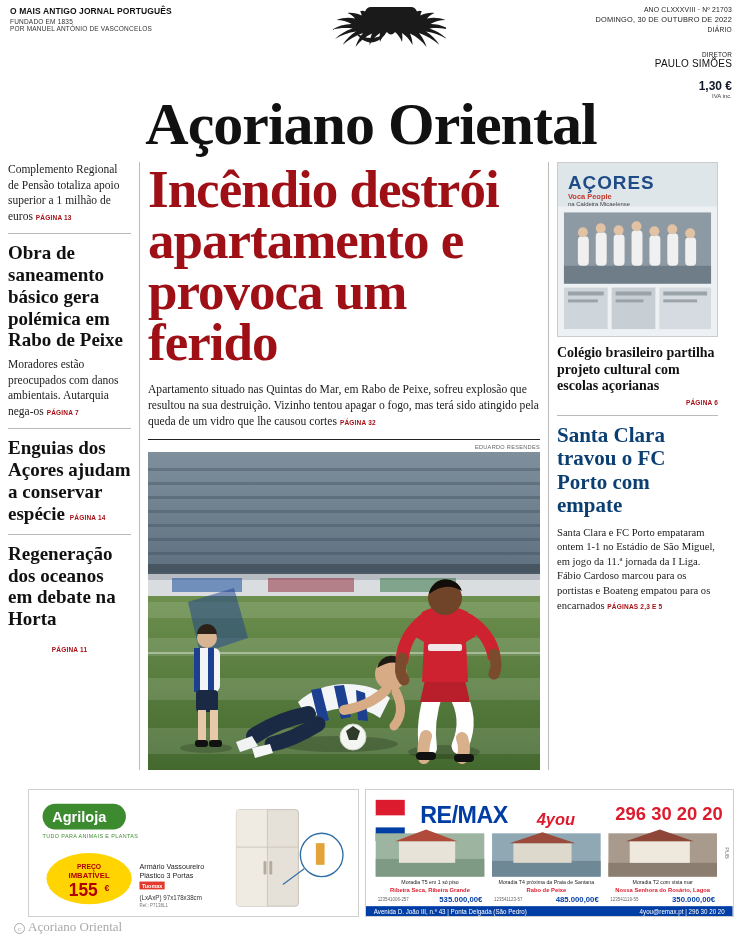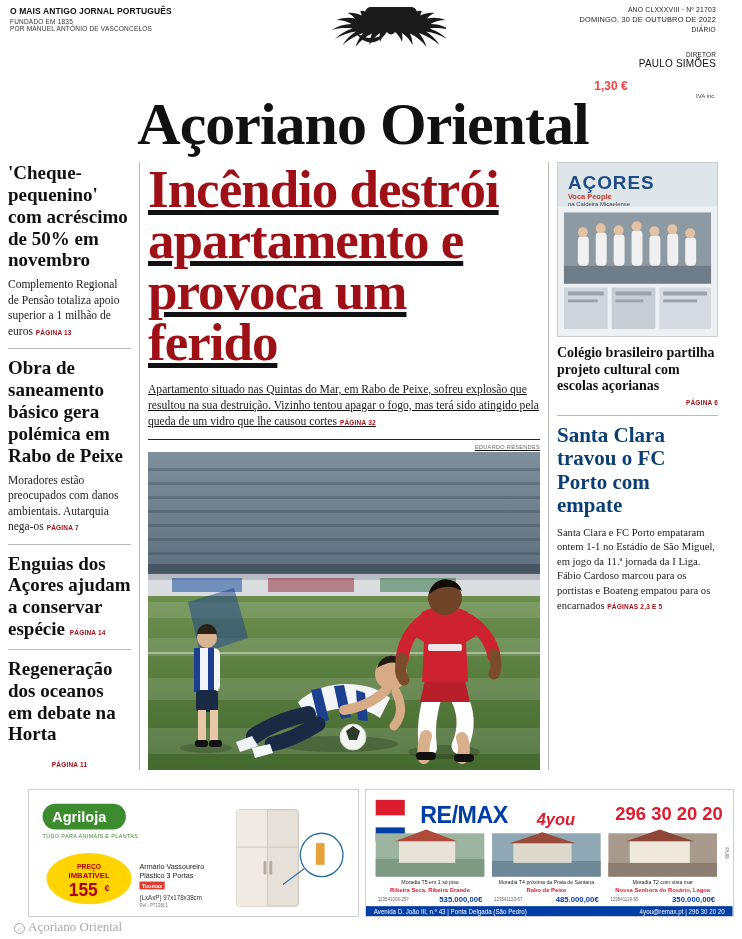--- a/index.html
+++ b/index.html
@@ -8,21 +8,21 @@
     width: 742px; height: 939px;
     background: #ffffff;
     font-family: "Liberation Serif", serif;
     color: #111;
     overflow: hidden;
     position: relative;
   }
   .page { width:742px; height:939px; position:relative; }
 
   
-  .masthead { padding: 6px 26px 0 10px; position: relative; }
+  .masthead { padding: 6px 10px 0 10px; position: relative; }
   .mast-top { display:flex; justify-content:space-between; align-items:flex-start; }
   .mast-left { width: 200px; }
   .mast-left .tagline {
     font-family:"Liberation Sans", sans-serif;
     font-weight:bold; font-size:8.5px; letter-spacing:.1px; color:#111;
     text-transform:uppercase;
   }
   .mast-left .sub1 {
     font-family:"Liberation Sans", sans-serif;
     font-size:6.5px; color:#333; margin-top:2px; letter-spacing:.2px;
@@ -48,21 +48,21 @@
   .mast-right .dirlabel {
     font-family:"Liberation Sans", sans-serif;
     font-size:6.4px; color:#222; margin-top:18px; letter-spacing:.2px; text-transform:uppercase;
   }
   .mast-right .dirname {
     font-family:"Liberation Sans", sans-serif;
     font-size:10px; color:#111; letter-spacing:.2px; text-transform:uppercase;
   }
   .mast-right .price {
     font-family:"Liberation Sans", sans-serif;
-    font-weight:bold; font-size:12px; color:#ef4444; margin-top:10px;text-align:center;
+    font-weight:bold; font-size:12px; color:#0f172a; margin-top:10px;
   }
   .mast-right .iva {
     font-family:"Liberation Sans", sans-serif;
     font-size:6px; color:#444;
   }
   .eagle {
     position:absolute; left:50%; top:2px; transform:translateX(-50%);
     width:150px; height:48px;
   }
   .logo {
@@ -76,21 +76,21 @@
     font-size:7.5px; color:#333; letter-spacing:.3px;
     border-top:1px solid #000; border-bottom:1px solid #000;
     margin:6px 8px 0 8px; padding:2px 0 2px 0;
   }
 
   
   .grid {
     display:flex; margin:6px 8px 0 8px; gap:0;
   }
   .col-left { width:132px; padding-right:8px; border-right:1px solid #bbb; }
-  .col-mid { width:408px; padding:0 8px;text-decoration:underline; }
+  .col-mid { width:408px; padding:0 8px; }
   .col-right { width:170px; padding-left:8px; border-left:1px solid #bbb; }
 
   .lead-head {
     font-family:"Liberation Serif", serif;
     font-weight:bold; font-size:19px; line-height:1.15; color:#111;
     margin:0 0 6px 0;
   }
   .lead-sub {
     font-family:"Liberation Serif", serif;
     font-size:11.5px; line-height:1.35; color:#222; margin:0;
@@ -192,21 +192,20 @@
     </div>
 
     <div class="logo">Açoriano Oriental</div>
   </div>
 
   <div class="grid">
 
     <div class="col-left">
 
       <div>
-        <div class="lead-head">'Cheque-pequenino' com acréscimo de 50% em novembro</div>
         <div class="lead-sub">
           <span>Complemento Regional de Pensão totaliza apoio superior a 1 milhão de euros</span>
           <span class="pg">PÁGINA 13</span>
         </div>
       </div>
       <div class="rule"></div>
 
       <div>
         <div class="lead-head">Obra de saneamento básico gera polémica em Rabo de Peixe</div>
         <div class="lead-sub">

